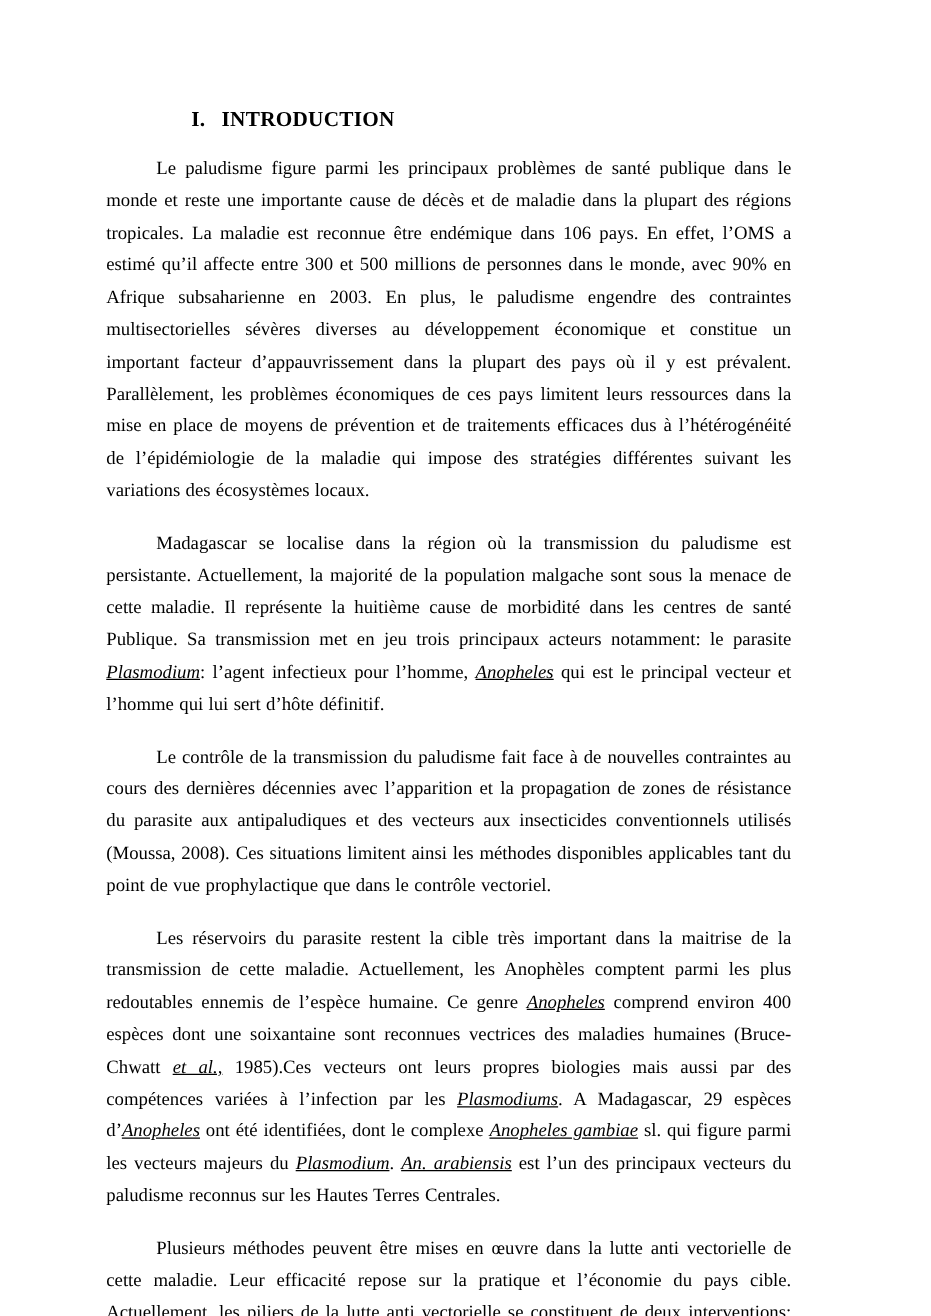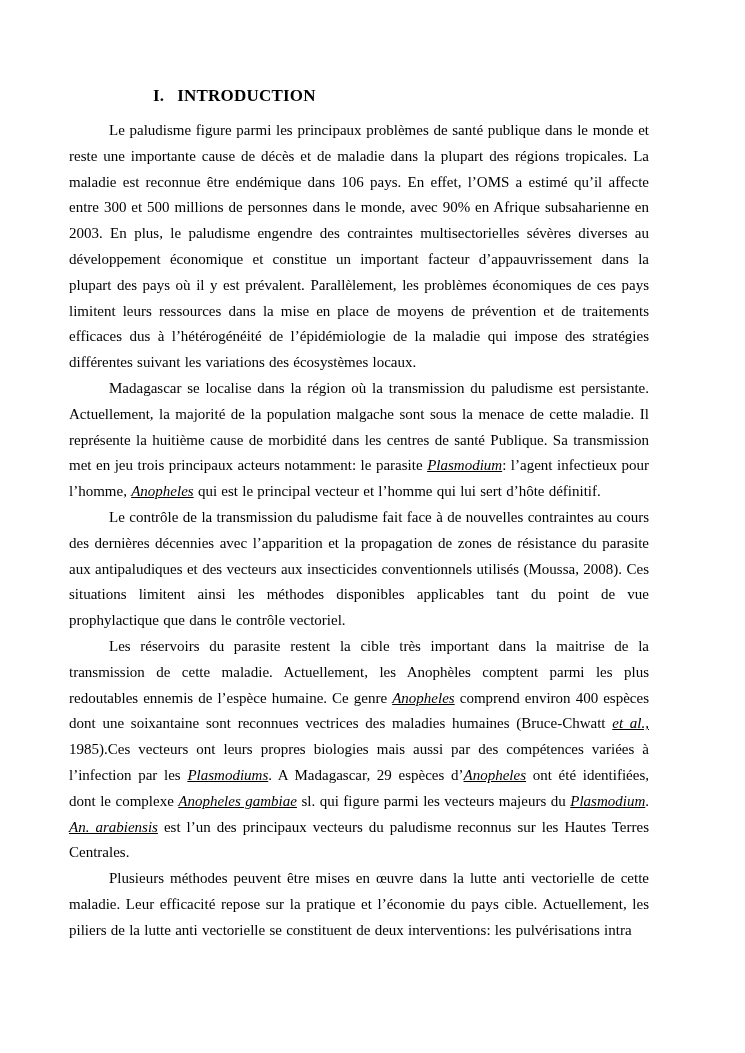--- a/index.html
+++ b/index.html
@@ -26,21 +26,21 @@
     font-weight: bold;
     line-height: 22px;
     margin: 0 0 11px 84px;
     letter-spacing: 0.2px;
   }
   .heading .num {
     display: inline-block;
     margin-right: 13px;
   }
   .doc-body p.para {
-    margin: 0;
+    margin: 16px;
     font-size: 15px;
     line-height: 25.8px;
     text-align: justify;
     text-indent: 40px;
     text-justify: inter-word;
     hyphens: none;
     word-spacing: 0.5px;
   }
   .doc-body p.para span.italic {
     font-style: italic;

